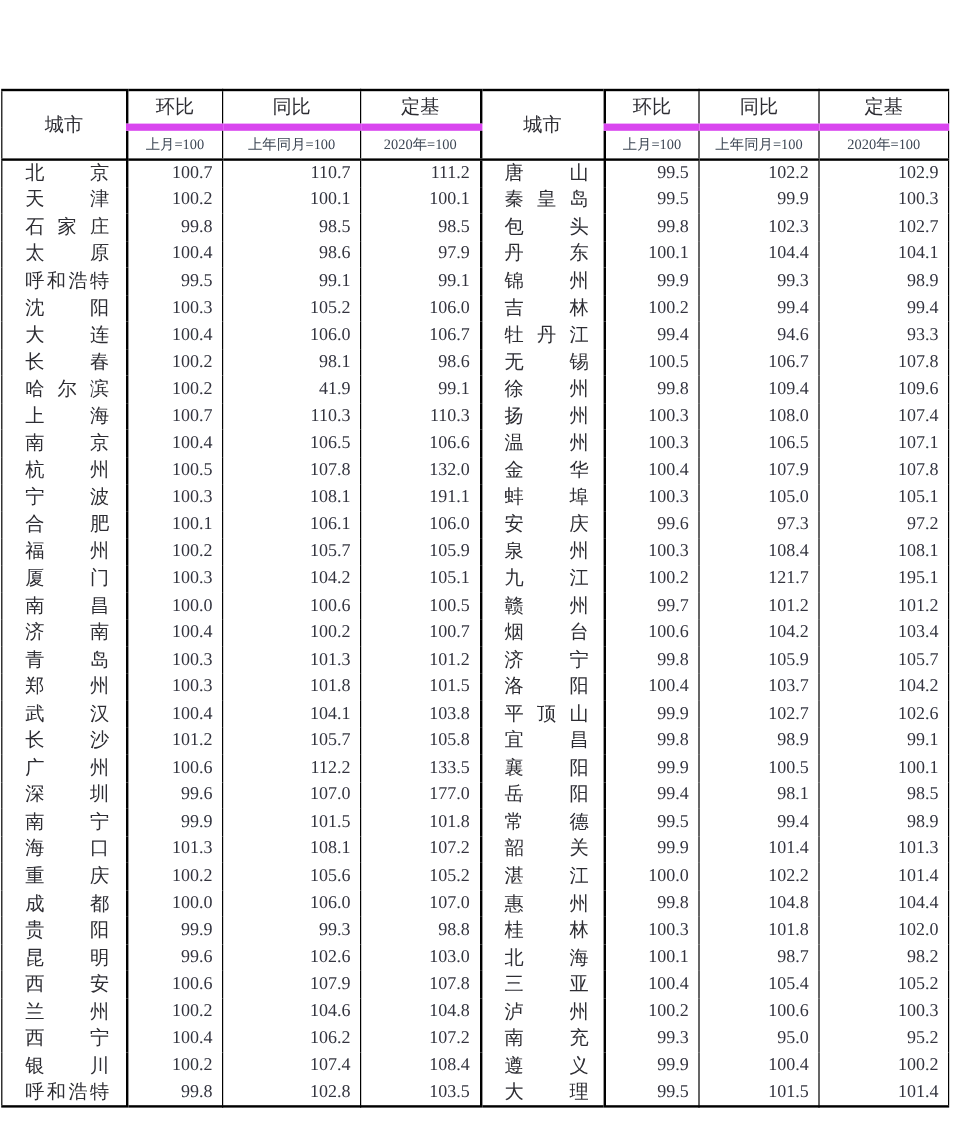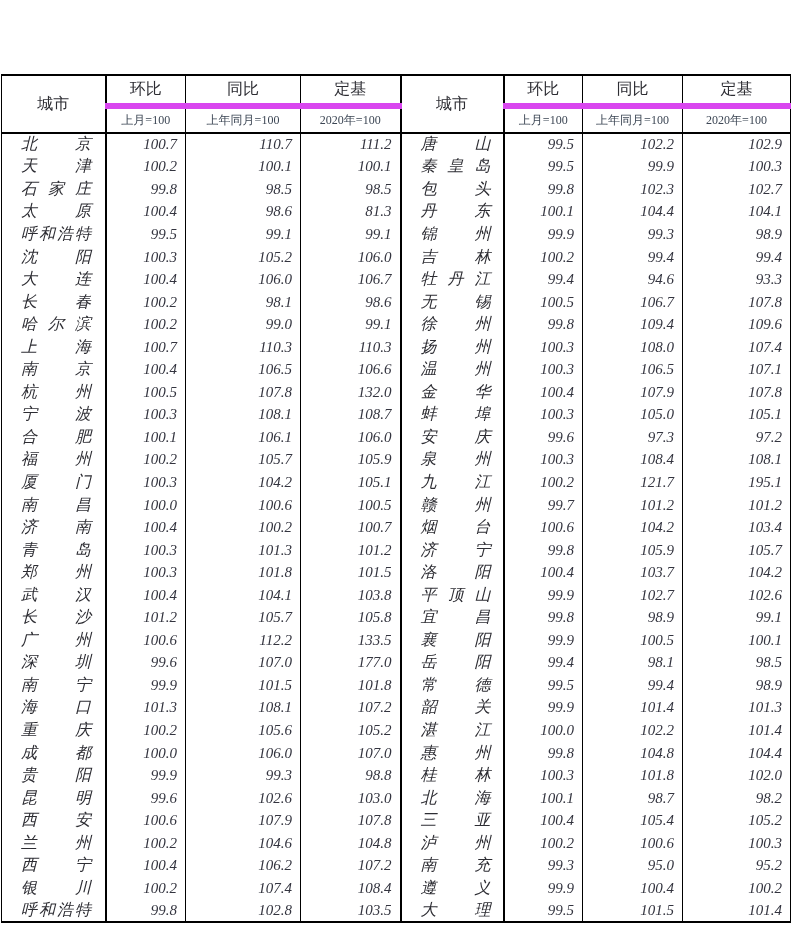--- a/index.html
+++ b/index.html
@@ -41,21 +41,21 @@
   
   .vCity  { border-right: 2px solid #000; }   
   .vThin  { border-right: 1px solid #000; }   
   .vHalf  { border-right: 2.5px solid #000; } 
   
   thead th { font-size: 16px; color: #2d2d33; text-align: center; }
   th.h1   { height: 27px; border-bottom: 6px solid #d946ef; text-align: center; }
   th.h2   { height: 23px; border-bottom: 2.5px solid #000; font-size: 12px; color: #3c4654; }
   th.cityH { border-bottom: 2.5px solid #000; }
   
-  tbody tr { height: 22.55px; font-style: italic; }
+  tbody tr { height: 22.55px; }
   td.num {
     text-align: right;
     padding-right: 8px;
     font-size: 15px;
     color: #33343f;
   }
   td.city { padding-left: 19px; }
   .cn {
     display: inline-block;
     width: 70px;
@@ -134,21 +134,21 @@
       <td class="city vCity"><span class="cn">包头</span></td>
       <td class="num vThin">99.8</td>
       <td class="num vThin">102.3</td>
       <td class="num">102.7</td>
     </tr>
 
     <tr>
       <td class="city vCity"><span class="cn">太原</span></td>
       <td class="num vThin">100.4</td>
       <td class="num vThin">98.6</td>
-      <td class="num vHalf">81.3</td>
+      <td class="num vHalf">97.9</td>
       <td class="city vCity"><span class="cn">丹东</span></td>
       <td class="num vThin">100.1</td>
       <td class="num vThin">104.4</td>
       <td class="num">104.1</td>
     </tr>
 
     <tr>
       <td class="city vCity"><span class="cn">呼和浩特</span></td>
       <td class="num vThin">99.5</td>
       <td class="num vThin">99.1</td>
@@ -188,21 +188,21 @@
       <td class="num vHalf">98.6</td>
       <td class="city vCity"><span class="cn">无锡</span></td>
       <td class="num vThin">100.5</td>
       <td class="num vThin">106.7</td>
       <td class="num">107.8</td>
     </tr>
 
     <tr>
       <td class="city vCity"><span class="cn">哈尔滨</span></td>
       <td class="num vThin">100.2</td>
-      <td class="num vThin">99.0</td>
+      <td class="num vThin">41.9</td>
       <td class="num vHalf">99.1</td>
       <td class="city vCity"><span class="cn">徐州</span></td>
       <td class="num vThin">99.8</td>
       <td class="num vThin">109.4</td>
       <td class="num">109.6</td>
     </tr>
 
     <tr>
       <td class="city vCity"><span class="cn">上海</span></td>
       <td class="num vThin">100.7</td>
@@ -233,21 +233,21 @@
       <td class="city vCity"><span class="cn">金华</span></td>
       <td class="num vThin">100.4</td>
       <td class="num vThin">107.9</td>
       <td class="num">107.8</td>
     </tr>
 
     <tr>
       <td class="city vCity"><span class="cn">宁波</span></td>
       <td class="num vThin">100.3</td>
       <td class="num vThin">108.1</td>
-      <td class="num vHalf">108.7</td>
+      <td class="num vHalf">191.1</td>
       <td class="city vCity"><span class="cn">蚌埠</span></td>
       <td class="num vThin">100.3</td>
       <td class="num vThin">105.0</td>
       <td class="num">105.1</td>
     </tr>
 
     <tr>
       <td class="city vCity"><span class="cn">合肥</span></td>
       <td class="num vThin">100.1</td>
       <td class="num vThin">106.1</td>

